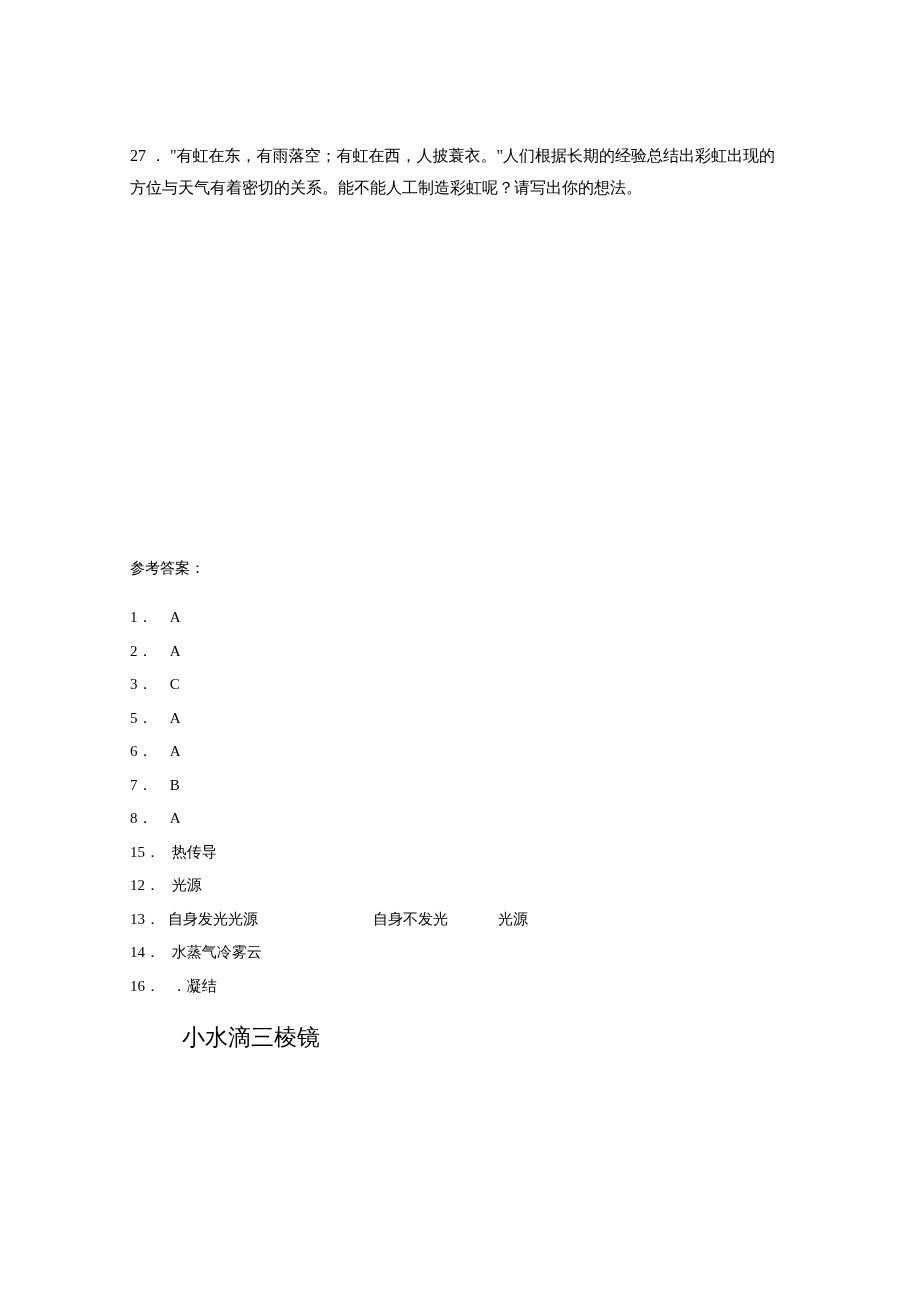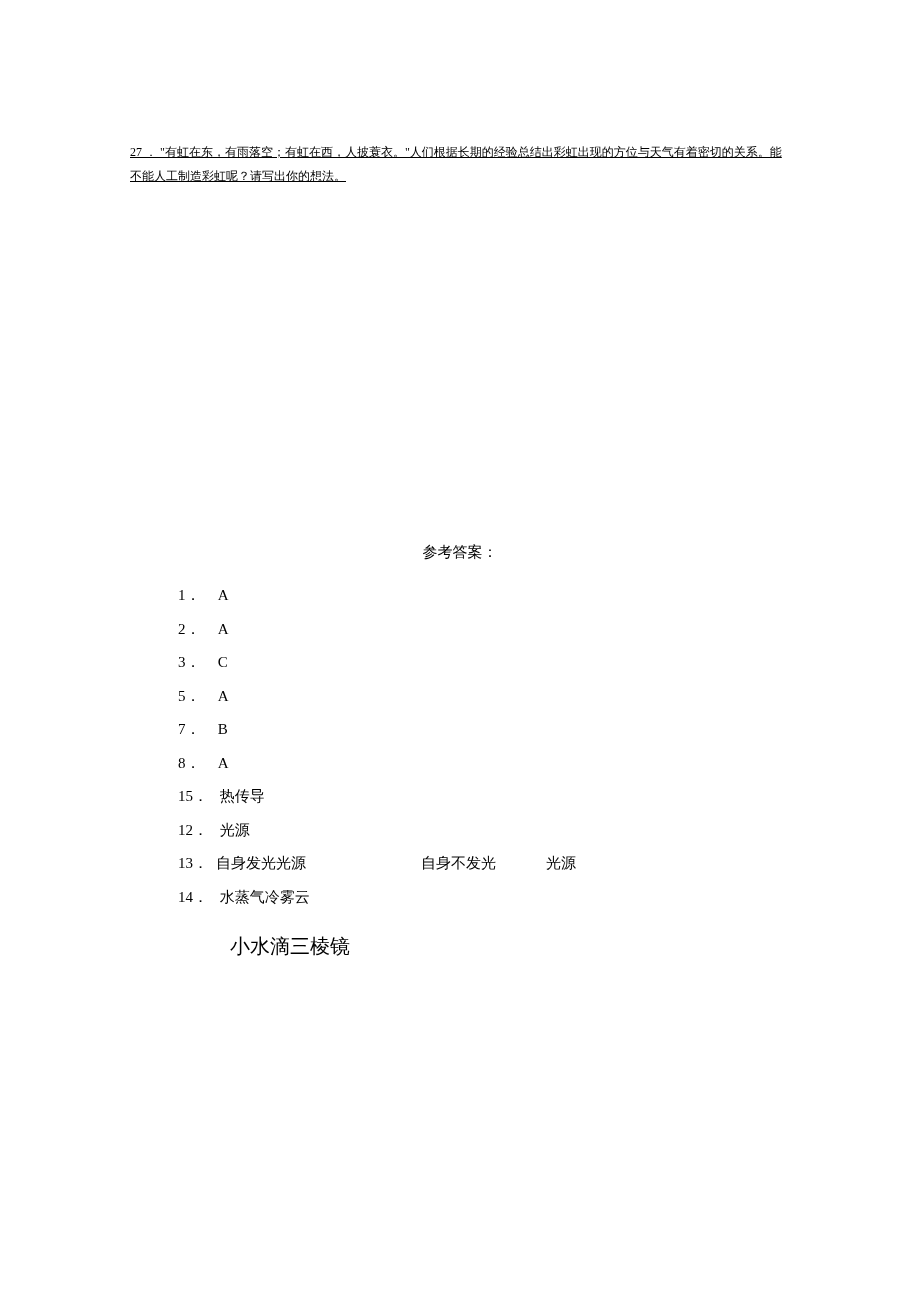--- a/index.html
+++ b/index.html
@@ -12,41 +12,39 @@
       font-family: "SimSun", "宋体", serif;
       width: 920px;
       height: 1301px;
       position: relative;
       color: #000000;
     }
     .content {
       padding: 140px 130px 0 130px;
     }
     .question {
-      font-size: 12px;
+      font-size: 16px;
       line-height: 2.0;
       margin-bottom: 8px;
-      text-decoration: underline;
     }
     .question-num {
       display: inline;
     }
     .question-text {
       display: inline;
     }
     .answer-header {
-      text-align: center;
+      text-align: left;
       font-size: 15px;
       margin-top: 355px;
-      margin-bottom: 18px;
+      margin-bottom: 24px;
     }
     .answer-list {
       font-size: 15px;
       line-height: 2.1;
-      margin-left: 48px;
     }
     .answer-item {
       margin-bottom: 2px;
     }
     .answer-num {
       display: inline-block;
       min-width: 28px;
     }
     .answer-val {
       display: inline;
@@ -67,21 +65,21 @@
       display: inline-block;
     }
     .item13-gap2 {
       display: inline-block;
       width: 50px;
     }
     .item13-part3 {
       display: inline-block;
     }
     .big-text {
-      font-size: 20px;
+      font-size: 23px;
       margin-left: 52px;
       margin-top: 12px;
       font-family: Liberation Serif, serif;
     }
   </style>
 </head>
 <body>
 
 <div class="content">
 
@@ -108,20 +106,24 @@
       <span class="answer-num">3．</span>
       <span class="answer-val">C</span>
     </div>
 
 
     <div class="answer-item">
       <span class="answer-num">5．</span>
       <span class="answer-val">A</span>
     </div>
 
+    <div class="answer-item">
+      <span class="answer-num">6．</span>
+      <span class="answer-val">A</span>
+    </div>
 
     <div class="answer-item">
       <span class="answer-num">7．</span>
       <span class="answer-val">B</span>
     </div>
 
     <div class="answer-item">
       <span class="answer-num">8．</span>
       <span class="answer-val">A</span>
     </div>
@@ -146,18 +148,22 @@
       <span class="item13-gap2"></span>
       <span class="item13-part3">光源</span>
     </div>
 
     <div class="answer-item">
       <span class="answer-num">14．</span>
       <span class="answer-val">水蒸气冷雾云</span>
     </div>
 
 
+    <div class="answer-item">
+      <span class="answer-num">16．</span>
+      <span class="answer-val">．凝结</span>
+    </div>
 
     <div class="big-text">小水滴三棱镜</div>
 
   </div>
 
 </div>
 
 </body></html>

